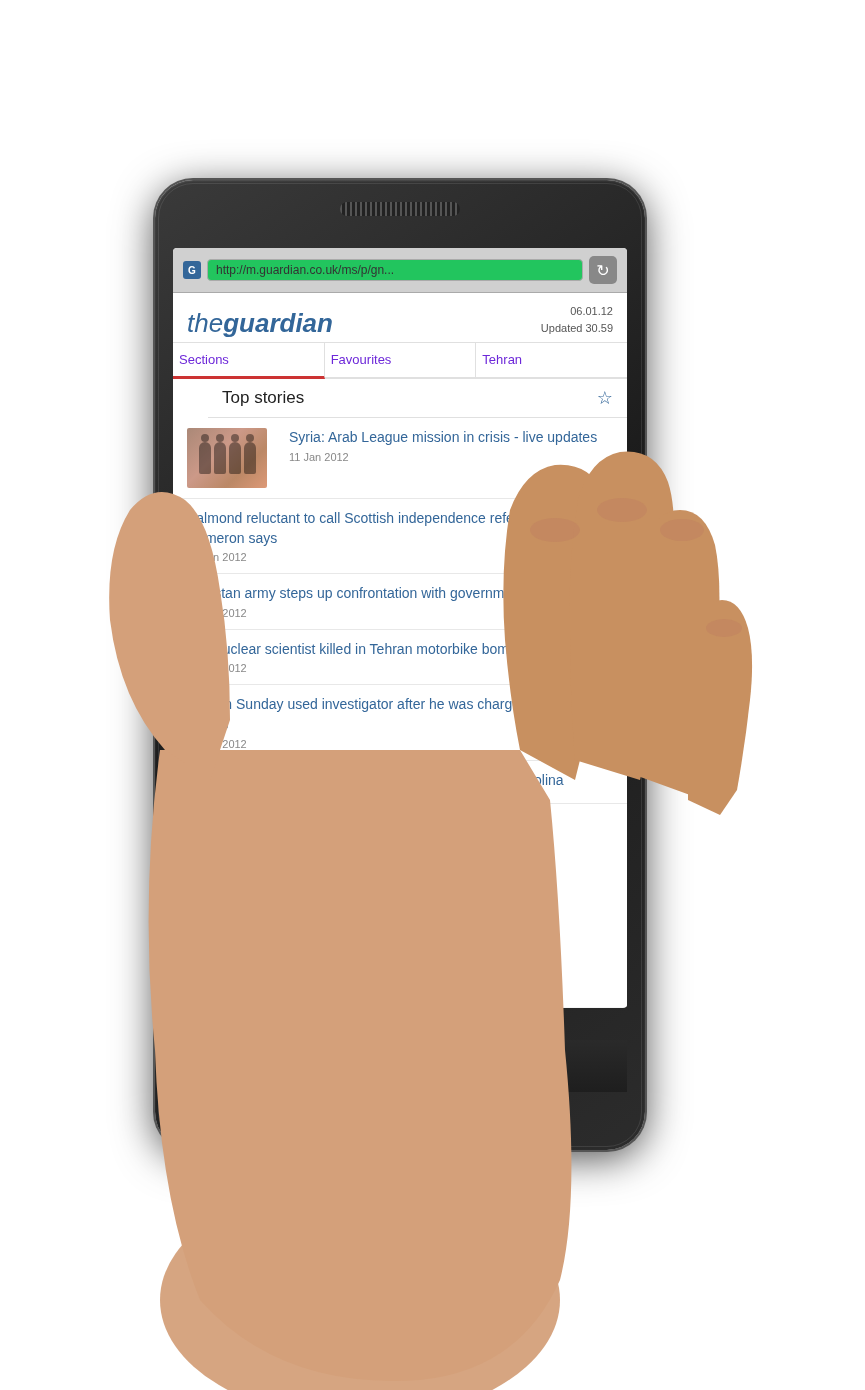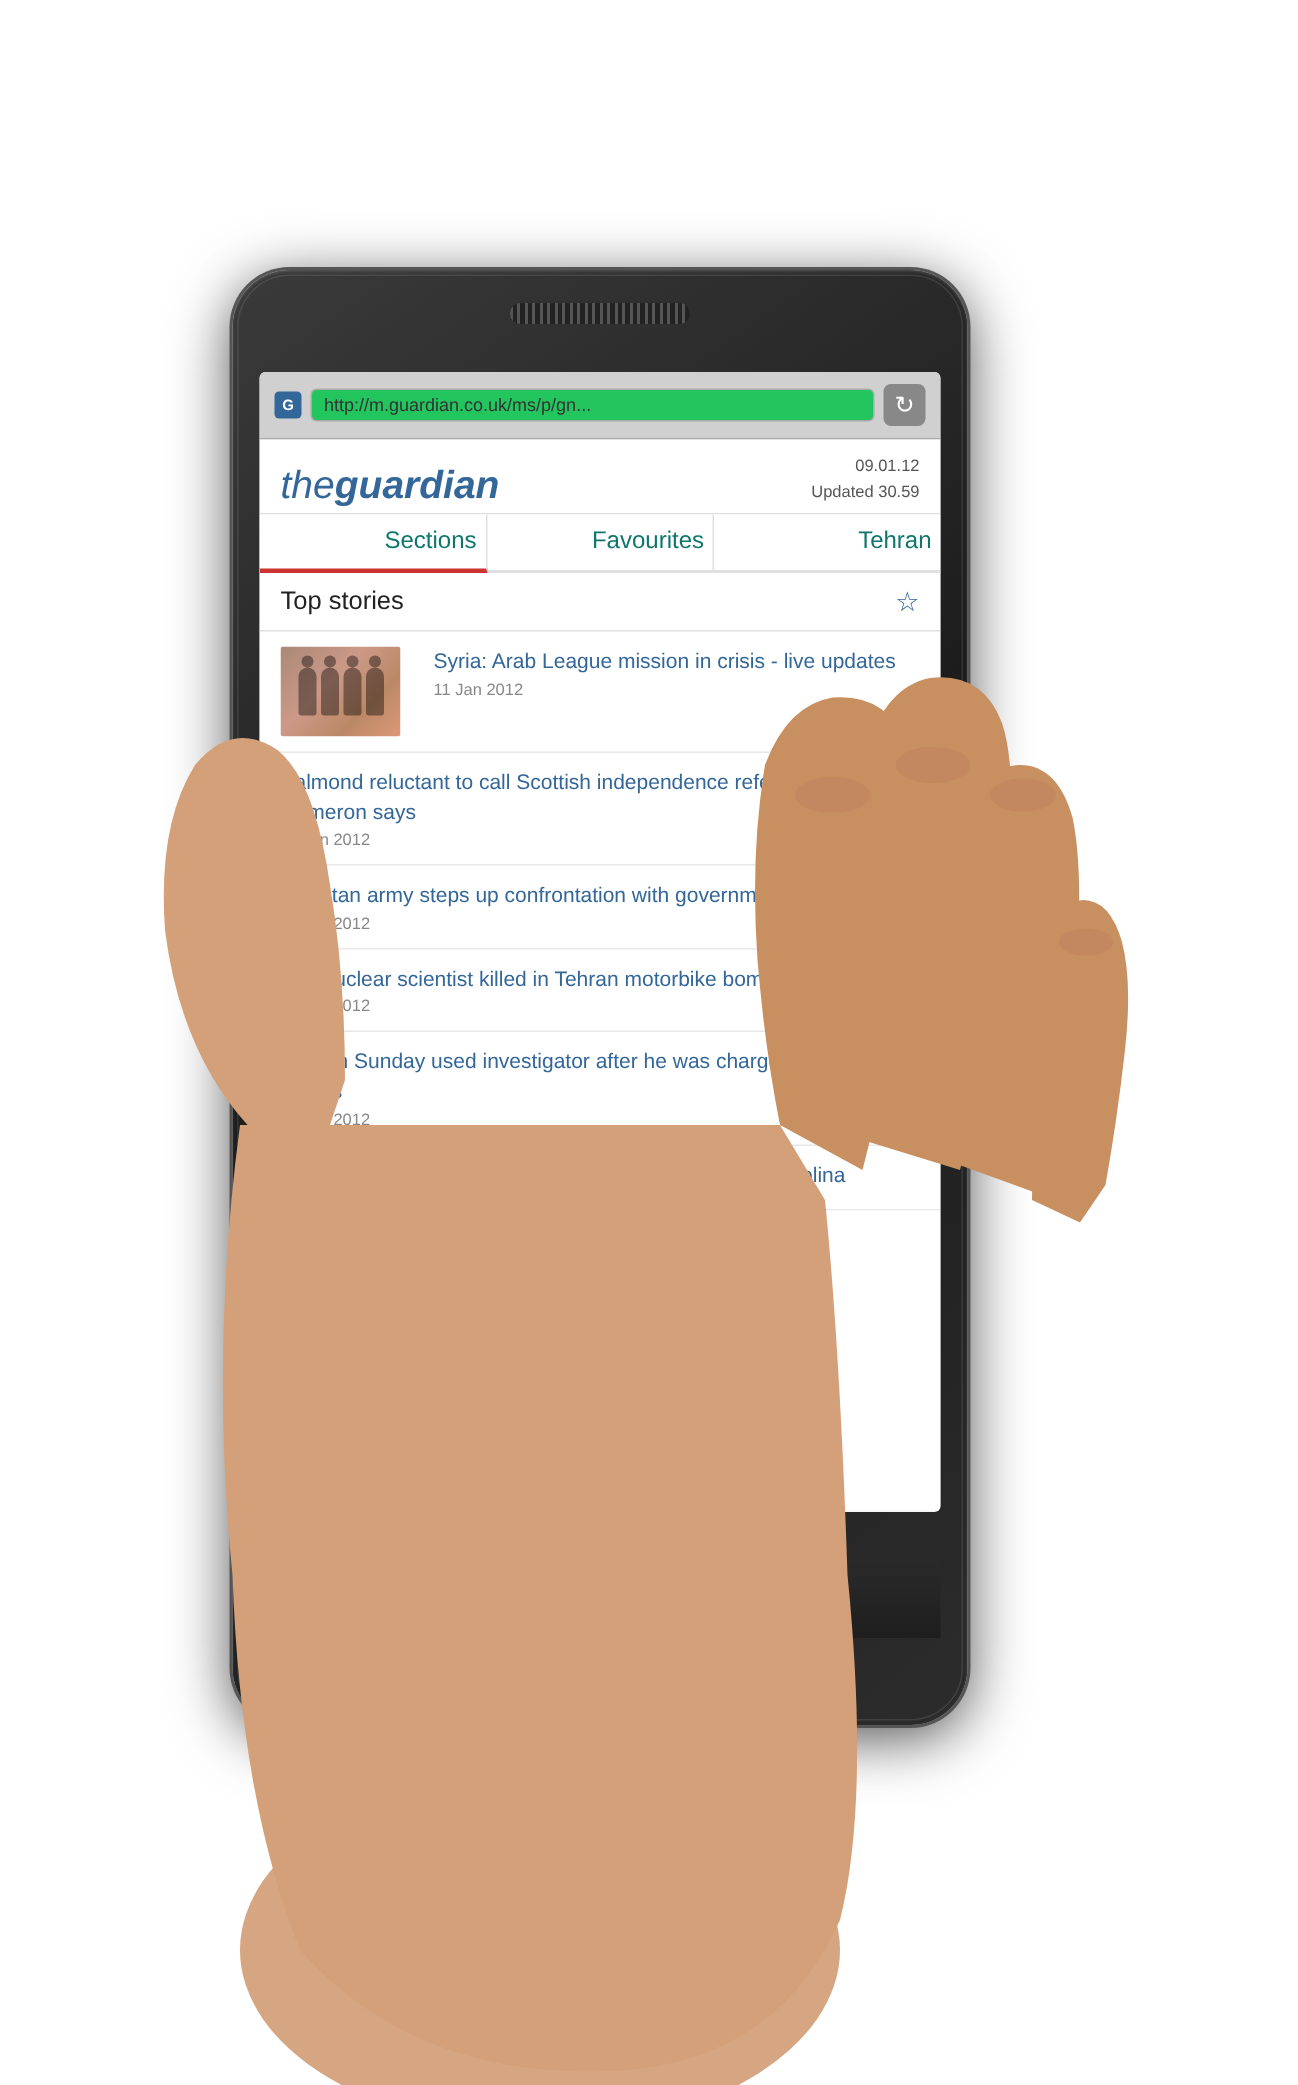--- a/index.html
+++ b/index.html
@@ -164,43 +164,44 @@
     
     .guardian-nav {
       display: flex;
       border-bottom: 2px solid #e0e0e0;
       background: white;
     }
 
     .guardian-nav .nav-item {
       flex: 1;
       padding: 9px 6px;
-      text-align: right;
-      font-size: 16px;
-      color: #0f766e;
+      text-align: left;
+      font-size: 13px;
+      color: #6d28d9;
       border-right: 1px solid #e0e0e0;
       cursor: pointer;
     }
 
     .guardian-nav .nav-item:last-child {
       border-right: none;
     }
 
     .guardian-nav .nav-item.active {
       border-bottom: 3px solid #cc3333;
       margin-bottom: -2px;
     }
 
     
     .section-header {
       padding: 8px 14px;
       display: flex;
       align-items: center;
       justify-content: space-between;
       border-bottom: 1px solid #e0e0e0;
+      margin-left: 35px;
     }
 
     .section-title {
       font-size: 17px;
       font-weight: normal;
       color: #222;
     }
 
     .star-icon {
       color: #336699;
@@ -383,21 +384,21 @@
         </div>
       </div>
 
       <div class="guardian-page">
 
         <div class="guardian-header">
           <div class="guardian-logo">
             <span class="the">the</span><span class="guardian">guardian</span>
           </div>
           <div class="guardian-meta">
-            <div>09.01.12</div>
+            <div>06.01.12</div>
             <div>Updated 30.59</div>
           </div>
         </div>
 
         <div class="guardian-nav">
           <div class="nav-item active">Sections</div>
           <div class="nav-item">Favourites</div>
           <div class="nav-item">Tehran</div>
         </div>
 

